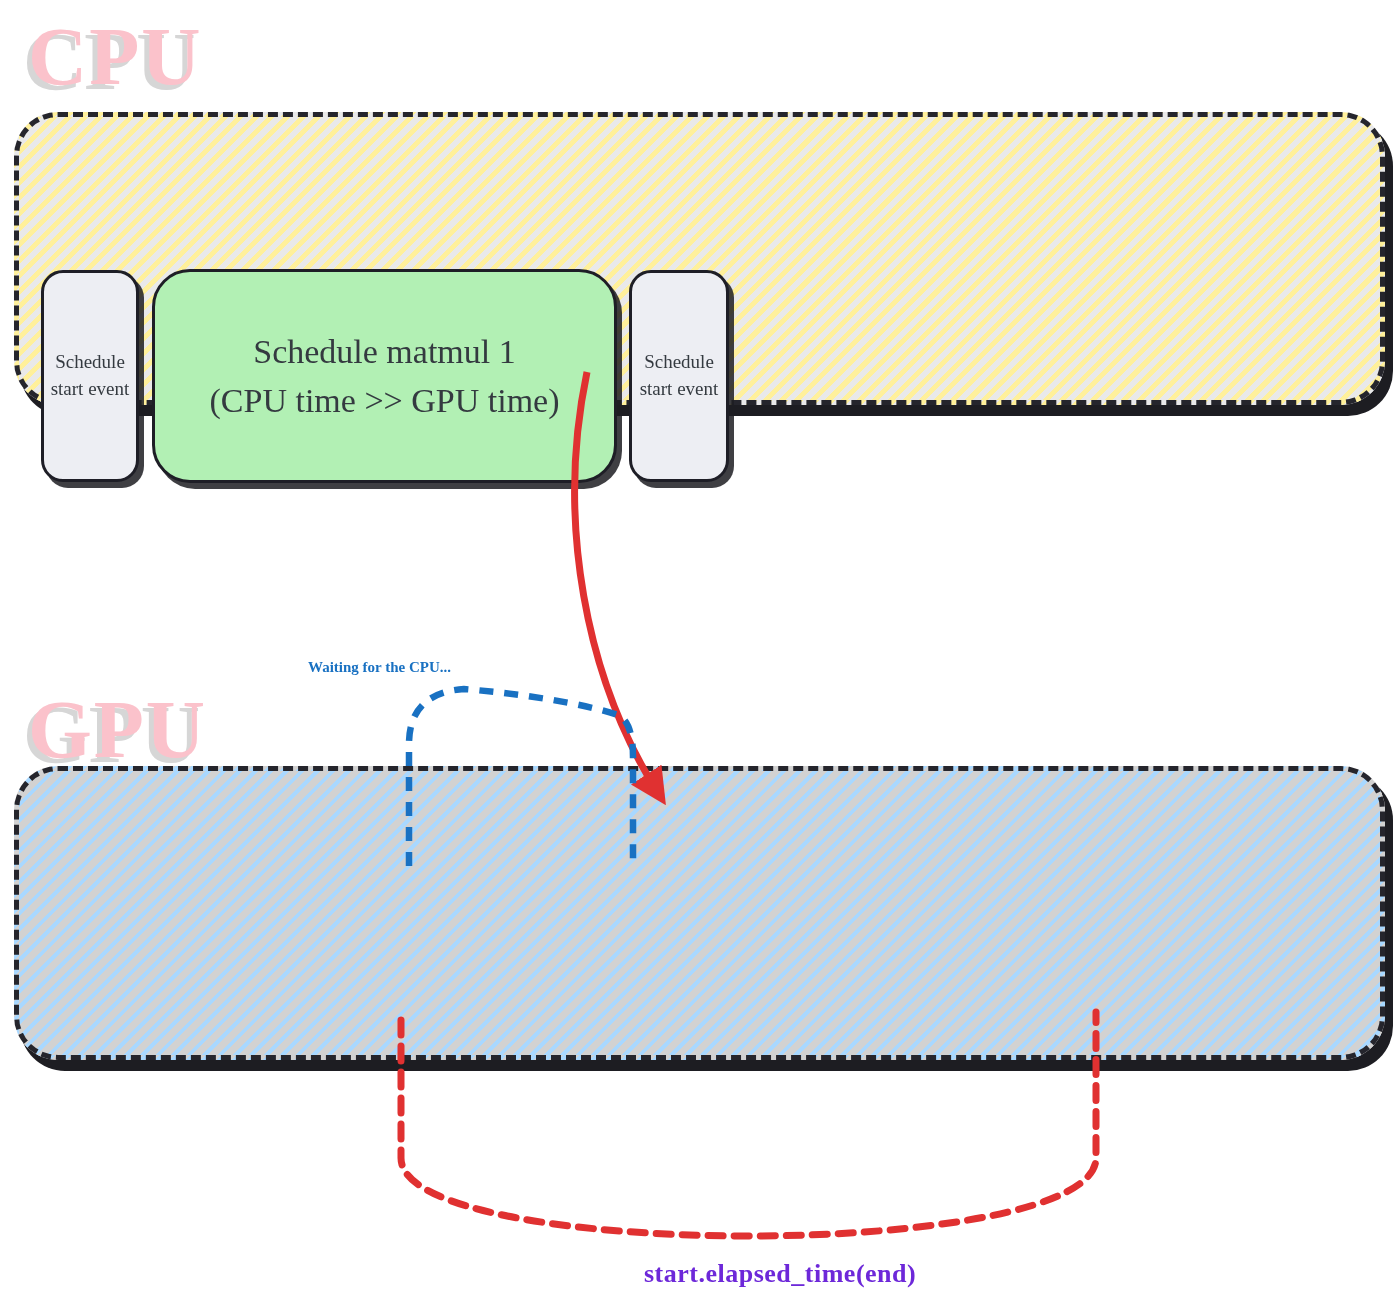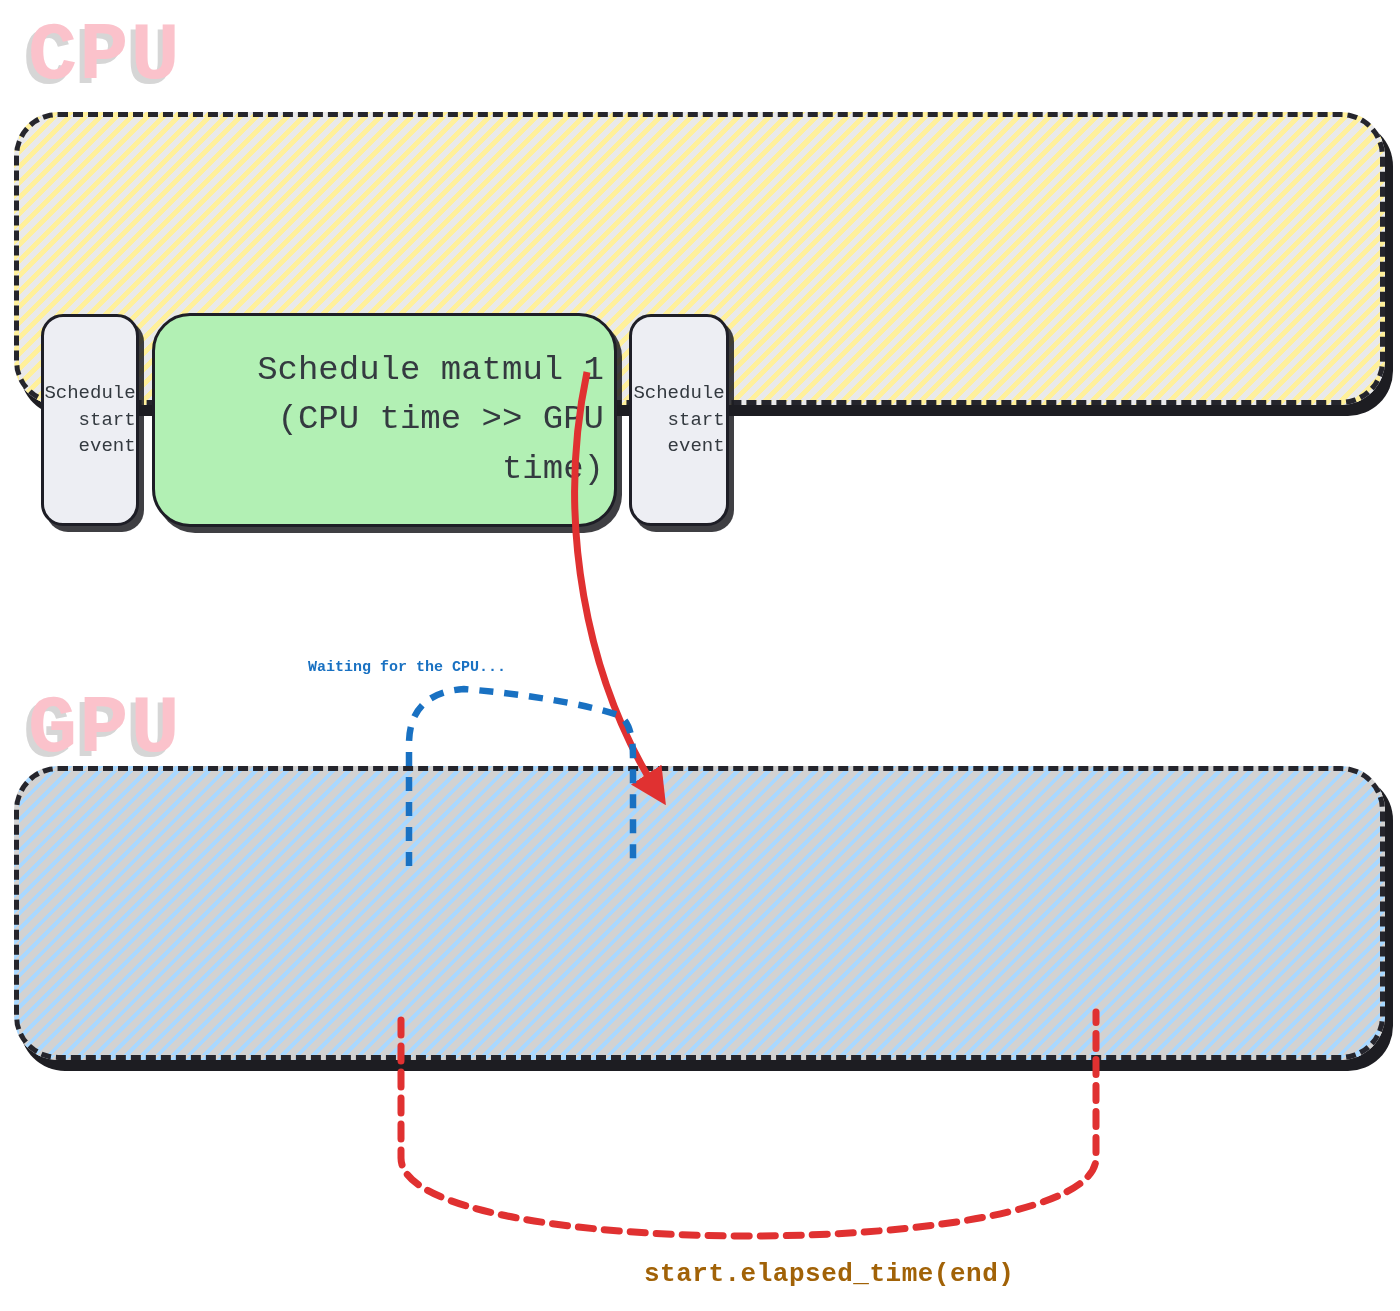--- a/index.html
+++ b/index.html
@@ -1,18 +1,18 @@
 <!DOCTYPE html>
 <html><head>
 <meta charset="utf-8">
 <style>
   html,body{margin:0;padding:0;background:#ffffff;}
   #canvas{
     position:relative;width:1400px;height:1311px;overflow:hidden;
-    font-family:Liberation Mono, monospace;background:#ffffff;
+    font-family:Liberation Serif, serif;background:#ffffff;
   }
   
   .lane-title{
     position:absolute;font-size:82px;font-weight:700;line-height:1;
     color:#fbc2cb;letter-spacing:2px;
     text-shadow:-5px 5px 0 #d6d6d6;
     user-select:none;
   }
   #cpu-title{left:28px;top:16px;}
   #gpu-title{left:28px;top:689px;}
@@ -26,34 +26,34 @@
     top:112px;height:283px;
     background:repeating-linear-gradient(135deg,#fff09b 0 5px,#e9e9e9 5px 11px);
   }
   #gpu-lane{
     top:766px;height:284px;
     background:repeating-linear-gradient(135deg,#a9d8ff 0 4px,#d2d2d2 4px 11px);
   }
   
   .node{
     position:absolute;display:flex;align-items:center;justify-content:center;
-    text-align:right;border:3.5px solid #1e1e26;color:#343a40;
+    text-align:center;border:3.5px solid #1e1e26;color:#343a40;
     box-shadow:5px 6px 0 0 rgba(29,29,34,0.85);
-    white-space:pre-line;box-sizing:border-box;margin-top:44px;
+    white-space:pre-line;box-sizing:border-box;
   }
   .event-box{background:#edeef3;border-radius:22px;font-size:19px;line-height:1.42;padding:6px;}
   .task-box{background:#b2f0b4;border-radius:38px;font-size:34px;line-height:1.45;padding:10px;}
   #schedule-start-event-1{left:22px; top:153px; width:98px; height:212px;}
   #schedule-matmul-1   {left:133px;top:152px;width:465px;height:214px;}
   #schedule-start-event-2{left:610px;top:153px;width:100px;height:212px;}
   
   #arrow-overlay{position:absolute;left:0;top:0;width:1400px;height:1311px;pointer-events:none;}
   .annotation{position:absolute;font-weight:700;user-select:none;}
   #waiting-label{left:308px;top:659px;font-size:15px;color:#1971c2;}
-  #elapsed-label{left:644px;top:1259px;font-size:26px;color:#a16207;letter-spacing:0.5px;}
+  #elapsed-label{left:644px;top:1259px;font-size:26px;color:#6d28d9;letter-spacing:0.5px;}
 </style>
 </head>
 <body>
 
 <div id="canvas">
 
   <div class="lane-title" id="cpu-title">CPU</div>
 
   <div class="lane" id="cpu-lane">
     <div class="node event-box" id="schedule-start-event-1">Schedule start event</div>

